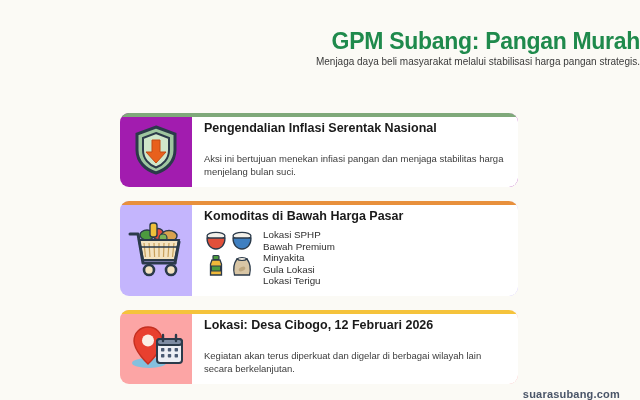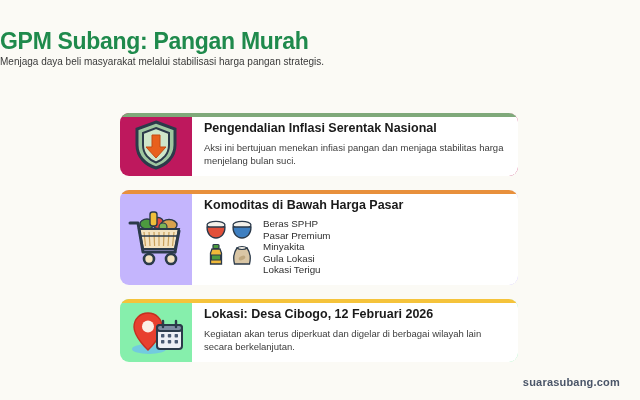--- a/index.html
+++ b/index.html
@@ -6,21 +6,21 @@
   html,body { width:640px; height:400px; }
   body {
     background:#FBFAF5;
     font-family:"Liberation Sans", sans-serif;
     position:relative;
     overflow:hidden;
   }
   .page { position:absolute; inset:0; }
 
   
-  .header { padding-top:28px; text-align:left; }
+  .header { padding-top:28px; text-align:right; }
   .title-line {
     color:#1F8A4C;
     font-weight:bold;
     font-size:23px;
     line-height:27px;
     letter-spacing:-0.3px;
   }
   .subtitle {
     color:#3A3A3A;
     font-size:10px;
@@ -56,54 +56,54 @@
     flex-direction:column;
     justify-content:center;
   }
   .card-heading {
     font-size:12.5px;
     font-weight:bold;
     color:#1A1A1A;
     line-height:16px;
   }
   .card-body {
-    margin-top:5px;
+    margin-top:16px;
     font-size:9.5px;
     line-height:13px;
     color:#3C3C3C;
   }
 
   
-  .card-green { background:#be185d; }
+  .card-green { background:#a21caf; }
   .card-green .card-topbar { background:#7FA97A; }
   
   .card-orange { background:#c4b5fd; }
   .card-orange .card-topbar { background:#E8903C; }
   
-  .card-yellow { background:#86efac;align-items:flex-end; }
+  .card-yellow { background:#fca5a5; }
   .card-yellow .card-topbar { background:#F5C33B; }
 
   
   .commodity-row { display:flex; align-items:flex-start; gap:9px; margin-top:4px; }
   .commodity-icons {
     display:grid;
     grid-template-columns:repeat(2, 24px);
     grid-template-rows:repeat(2, 24px);
     gap:2px;
     flex:0 0 auto;
   }
   .commodity-list { list-style:none; font-size:9.8px; line-height:11.6px; color:#2F2F2F; padding-top:1px; }
 
   .loc-body { }
 
   
   .footer {
     position:absolute;
     right:20px;
-    bottom:12px;
+    bottom:0;
     font-size:11px;
     font-weight:bold;
     color:#4A5568;
     letter-spacing:0.2px;
   }
 </style>
 </head>
 <body>
 
 <div class="page">
@@ -188,22 +188,22 @@
             </span>
             <span>
               <svg width="24" height="24" viewBox="0 0 24 24">
                 <path d="M7 5 C4 9 3 15 4.5 21 H19.5 C21 15 20 9 17 5 Z" fill="#D9C6A5" stroke="#2B3A4A" stroke-width="1.3"></path>
                 <path d="M7 5 C9 3 15 3 17 5 C15 7 9 7 7 5 Z" fill="#F2EDE2" stroke="#2B3A4A" stroke-width="1.2"></path>
                 <ellipse cx="12" cy="15" rx="3.5" ry="2" fill="#BFA87F" transform="rotate(-25 12 15)"></ellipse>
               </svg>
             </span>
           </div>
           <ul class="commodity-list">
-            <li>Beras SPHP</li>
-            <li>Pasar Premium</li>
+            <li>Lokasi SPHP</li>
+            <li>Bawah Premium</li>
             <li>Minyakita</li>
             <li>Gula Lokasi</li>
             <li>Lokasi Terigu</li>
           </ul>
         </div>
       </div>
     </div>
 
     <div class="card card-yellow">
       <div class="card-topbar"></div>

